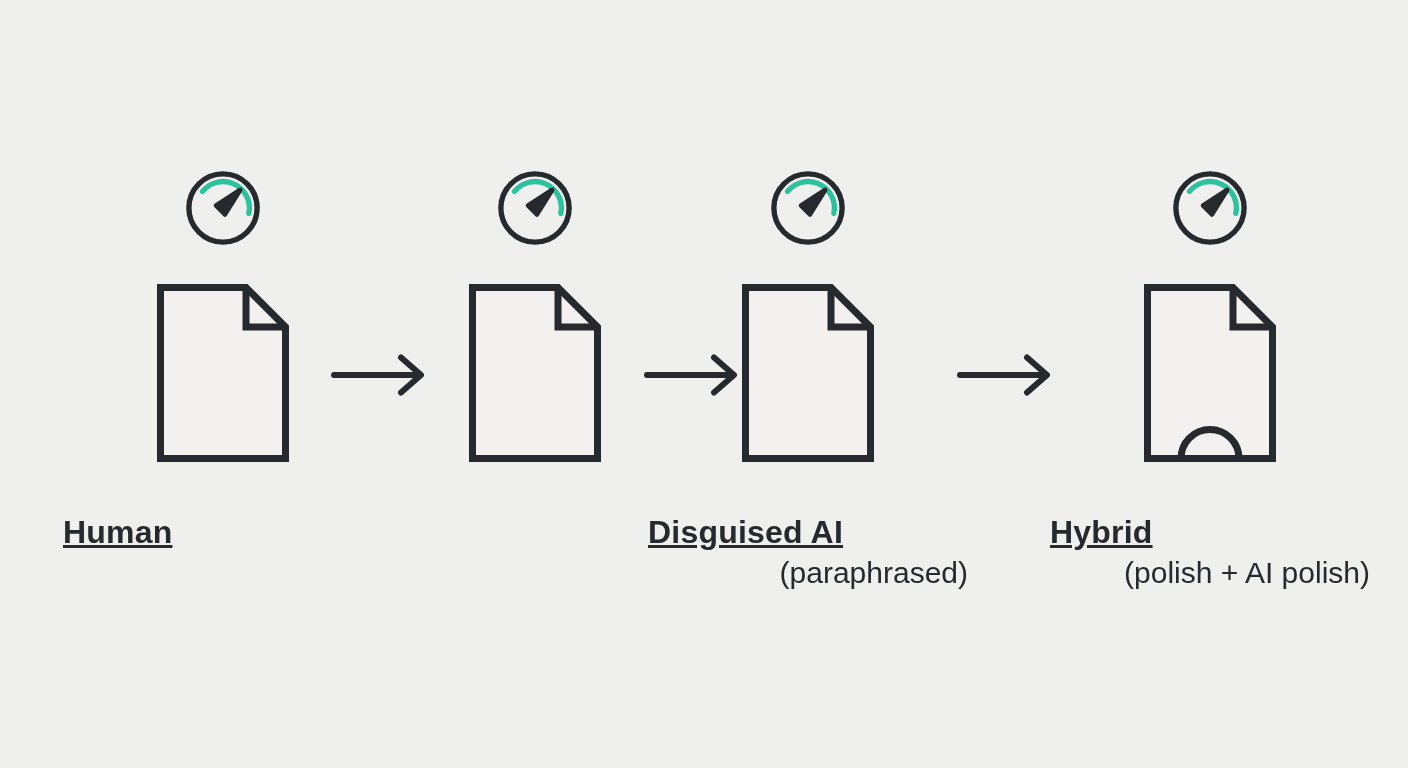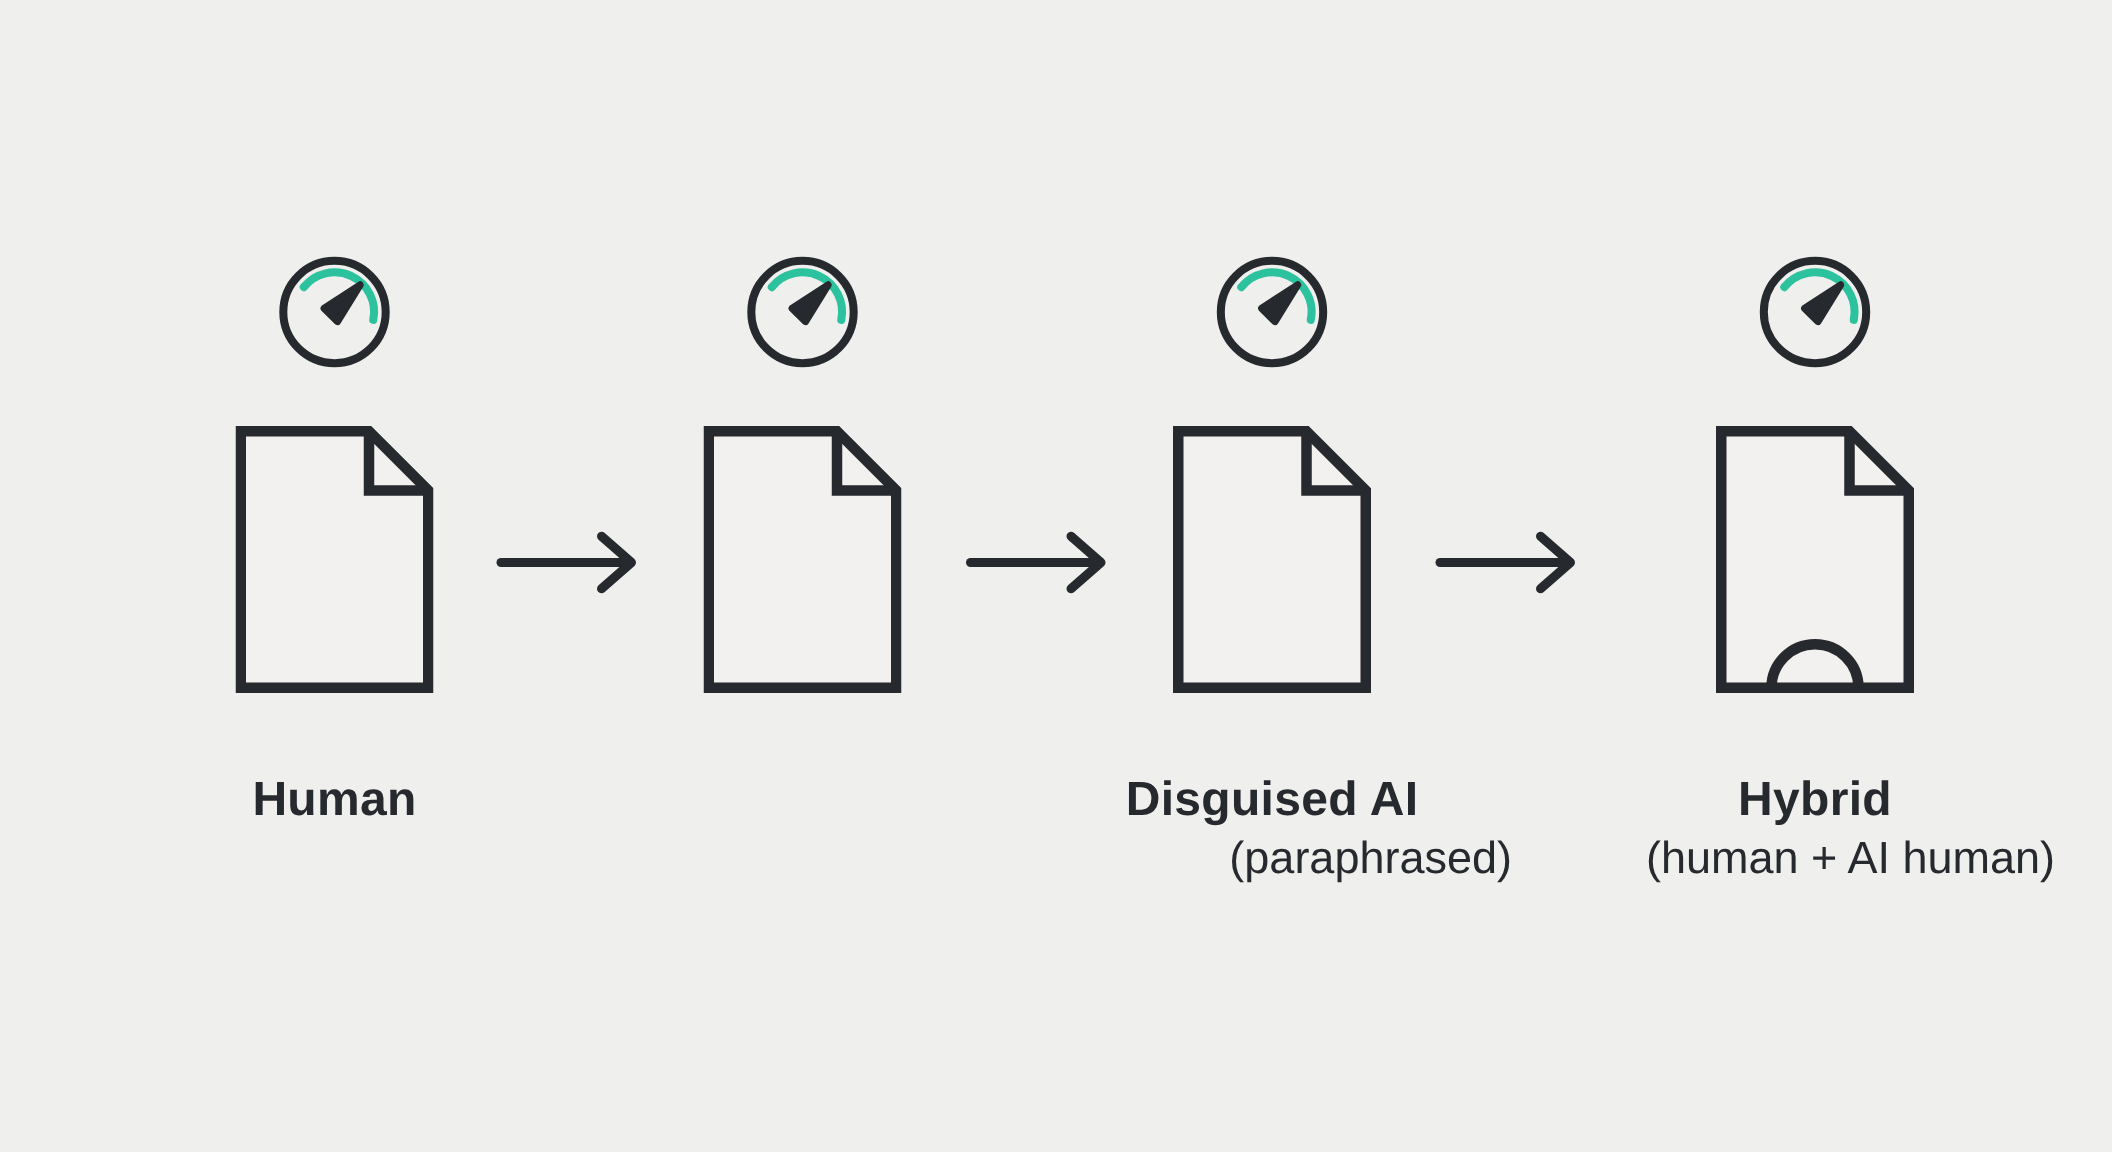--- a/index.html
+++ b/index.html
@@ -35,26 +35,27 @@
   .stage .doc {
     position: absolute;
     top: 284px;
     left: 94px;
   }
   .label {
     position: absolute;
     top: 514px;
     left: 0;
     width: 100%;
-    text-align: center;
+    text-align: left;
     font-size: 32px;
     font-weight: 700;
     letter-spacing: 0.2px;
     color: var(--ink);
     white-space: nowrap;
+    text-decoration: underline;
   }
   .sublabel {
     position: absolute;
     top: 556px;
     left: 0;
     width: 100%;
     text-align: right;
     font-size: 30px;
     font-weight: 400;
     color: var(--ink);
@@ -106,21 +107,21 @@
       <path class="doc-line" d="M 89 3.5 V 43 H 128.5" stroke-width="7"></path>
     </svg>
     <div class="sublabel"></div>
   </div>
 
   <svg class="arrow" style="left:643px" width="96" height="48" viewBox="0 0 96 48">
     <path class="s-ink" d="M 4 24 H 88" stroke-width="6" stroke-linecap="round"></path>
     <path class="s-ink" d="M 71 6.5 L 91 24 L 71 41.5" stroke-width="6" stroke-linecap="round" stroke-linejoin="round"></path>
   </svg>
 
-  <div class="stage" style="left:688px">
+  <div class="stage" style="left:648px">
     <svg class="gauge" width="78" height="78" viewBox="0 0 80 80">
       <circle class="s-ink" cx="40" cy="40" r="35" stroke-width="5.5"></circle>
       <path class="s-teal" d="M 19 23 A 27 27 0 0 1 66.5 45.4" stroke-width="5.5" stroke-linecap="round"></path>
       <path class="f-ink" d="M 57.5 21.5 L 42 46.5 L 33 37.5 Z" stroke-width="5" stroke-linejoin="round"></path>
     </svg>
     <svg class="doc" width="132" height="178" viewBox="0 0 132 178">
       <path class="doc-body" d="M 3.5 3.5 H 89 L 128.5 43 V 174.5 H 3.5 Z" stroke-width="7" stroke-linejoin="miter"></path>
       <path class="doc-line" d="M 89 3.5 V 43 H 128.5" stroke-width="7"></path>
     </svg>
     <div class="label">Disguised AI</div>
@@ -137,16 +138,16 @@
       <circle class="s-ink" cx="40" cy="40" r="35" stroke-width="5.5"></circle>
       <path class="s-teal" d="M 19 23 A 27 27 0 0 1 66.5 45.4" stroke-width="5.5" stroke-linecap="round"></path>
       <path class="f-ink" d="M 57.5 21.5 L 42 46.5 L 33 37.5 Z" stroke-width="5" stroke-linejoin="round"></path>
     </svg>
     <svg class="doc" width="132" height="178" viewBox="0 0 132 178">
       <path class="doc-body" d="M 3.5 3.5 H 89 L 128.5 43 V 174.5 H 3.5 Z" stroke-width="7" stroke-linejoin="miter"></path>
       <path class="doc-line" d="M 89 3.5 V 43 H 128.5" stroke-width="7"></path>
       <path class="doc-line" d="M 37 174.5 A 29 29 0 0 1 95 174.5" stroke-width="7"></path>
     </svg>
     <div class="label">Hybrid</div>
-    <div class="sublabel">(human + AI human)</div>
+    <div class="sublabel">(polish + AI polish)</div>
   </div>
 
 </div>
 
 </body></html>

